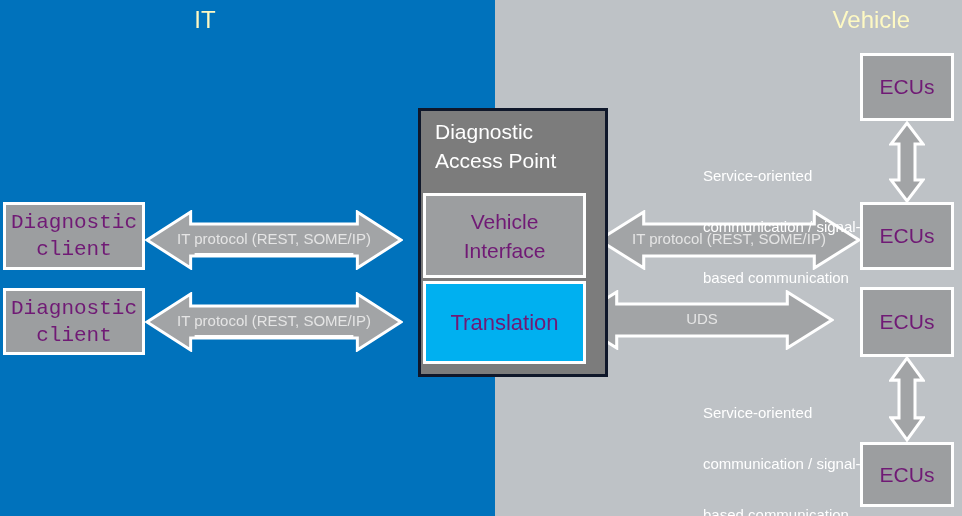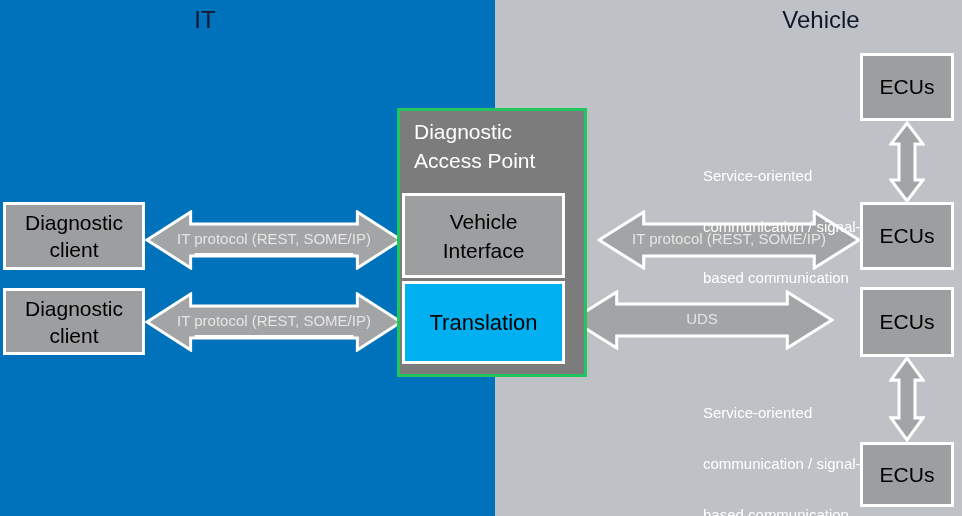--- a/index.html
+++ b/index.html
@@ -3,36 +3,36 @@
 <meta charset="utf-8">
 <style>
   html,body{margin:0;padding:0;}
   body{
     width:962px;height:516px;position:relative;overflow:hidden;
     font-family:"Liberation Sans",sans-serif;background:#0072bc;
   }
   .region{position:absolute;top:0;height:516px;}
   #region-it{left:0;width:495px;background:#0072bc;}
   #region-vehicle{left:495px;width:467px;background:#bec2c6;}
-  .region-title{position:absolute;color:#0f172a;font-size:24px;font-weight:400;text-align:center;z-index:1;}
+  .region-title{position:absolute;color:#fef9c3;font-size:24px;font-weight:400;text-align:center;z-index:1;}
   #it-title{left:120px;top:6px;width:170px;}
-  #vehicle-title{left:756px;top:6px;width:130px;}
+  #vehicle-title{left:780px;top:6px;width:130px;text-align:right;}
 
   .gbox{
     position:absolute;background:#9c9ea0;border:3px solid #ffffff;box-sizing:border-box;
-    color:#000000;display:flex;align-items:center;justify-content:center;text-align:center;
+    color:#701a75;display:flex;align-items:center;justify-content:center;text-align:center;
     z-index:3;
   }
-  .client{left:3px;width:142px;font-size:21px;line-height:27px;}
+  .client{left:3px;width:142px;font-size:21px;line-height:27px;font-family:Liberation Mono, monospace;}
   #client-1{top:202px;height:68px;}
   #client-2{top:288px;height:67px;}
 
   #dap{
-    position:absolute;left:397px;top:108px;width:190px;height:269px;
-    background:#7c7c7c;border:3px solid #22c55e;box-sizing:border-box;color:#fff;z-index:3;
+    position:absolute;left:418px;top:108px;width:190px;height:269px;
+    background:#7c7c7c;border:3px solid #0f172a;box-sizing:border-box;color:#fff;z-index:3;
   }
   #dap-title{position:absolute;left:14px;top:6px;width:145px;font-size:21px;line-height:29px;}
   #module-vehicle-interface{left:2px;top:82px;width:163px;height:85px;font-size:21px;line-height:29px;}
   #module-vehicle-interface .wrap{width:110px;}
   #module-translation{left:2px;top:170px;width:163px;height:83px;background:#00b0f0;font-size:22px;}
 
   .ecu{left:860px;width:94px;font-size:21px;}
   #ecu-1{top:53px;height:68px;}
   #ecu-2{top:202px;height:68px;}
   #ecu-3{top:287px;height:70px;}

